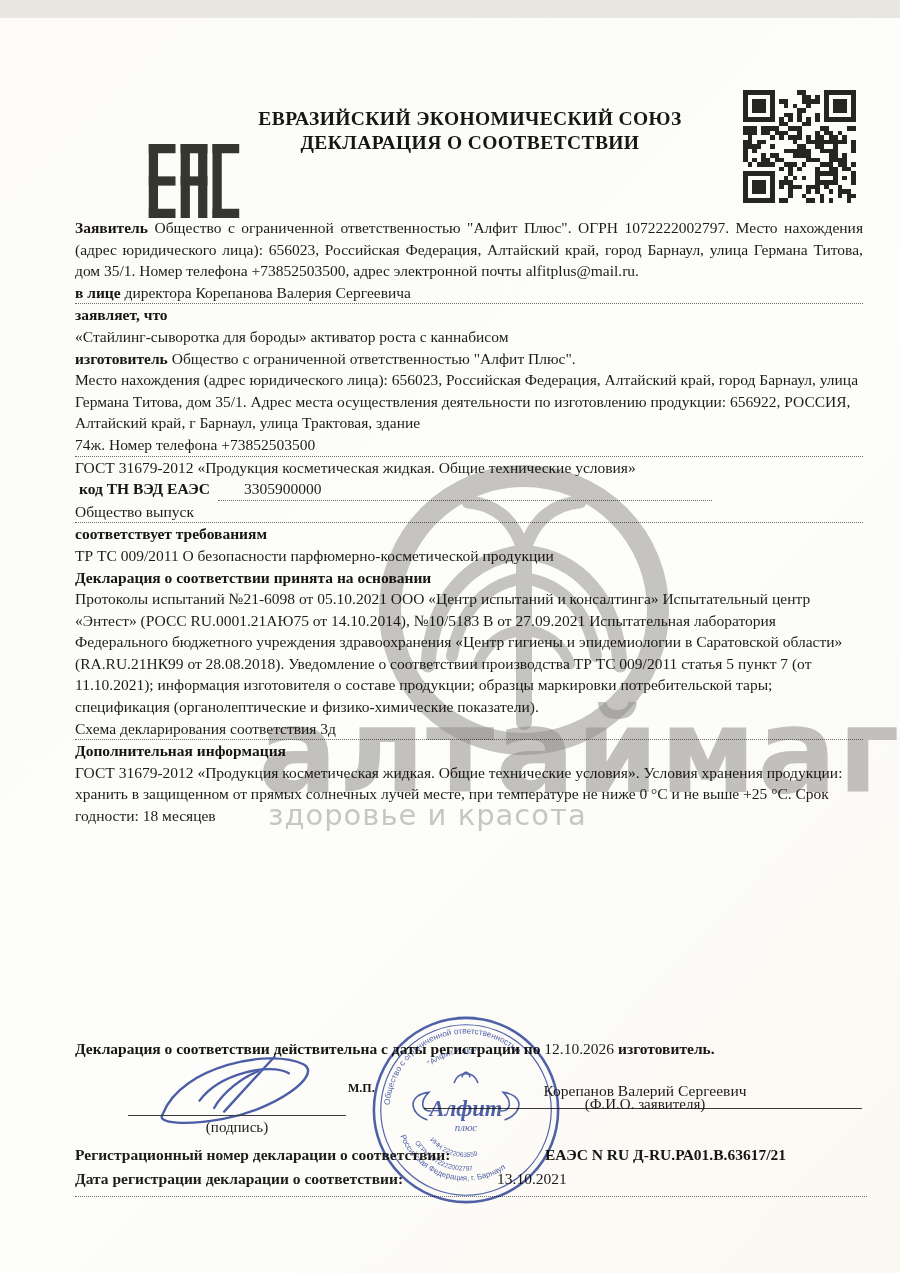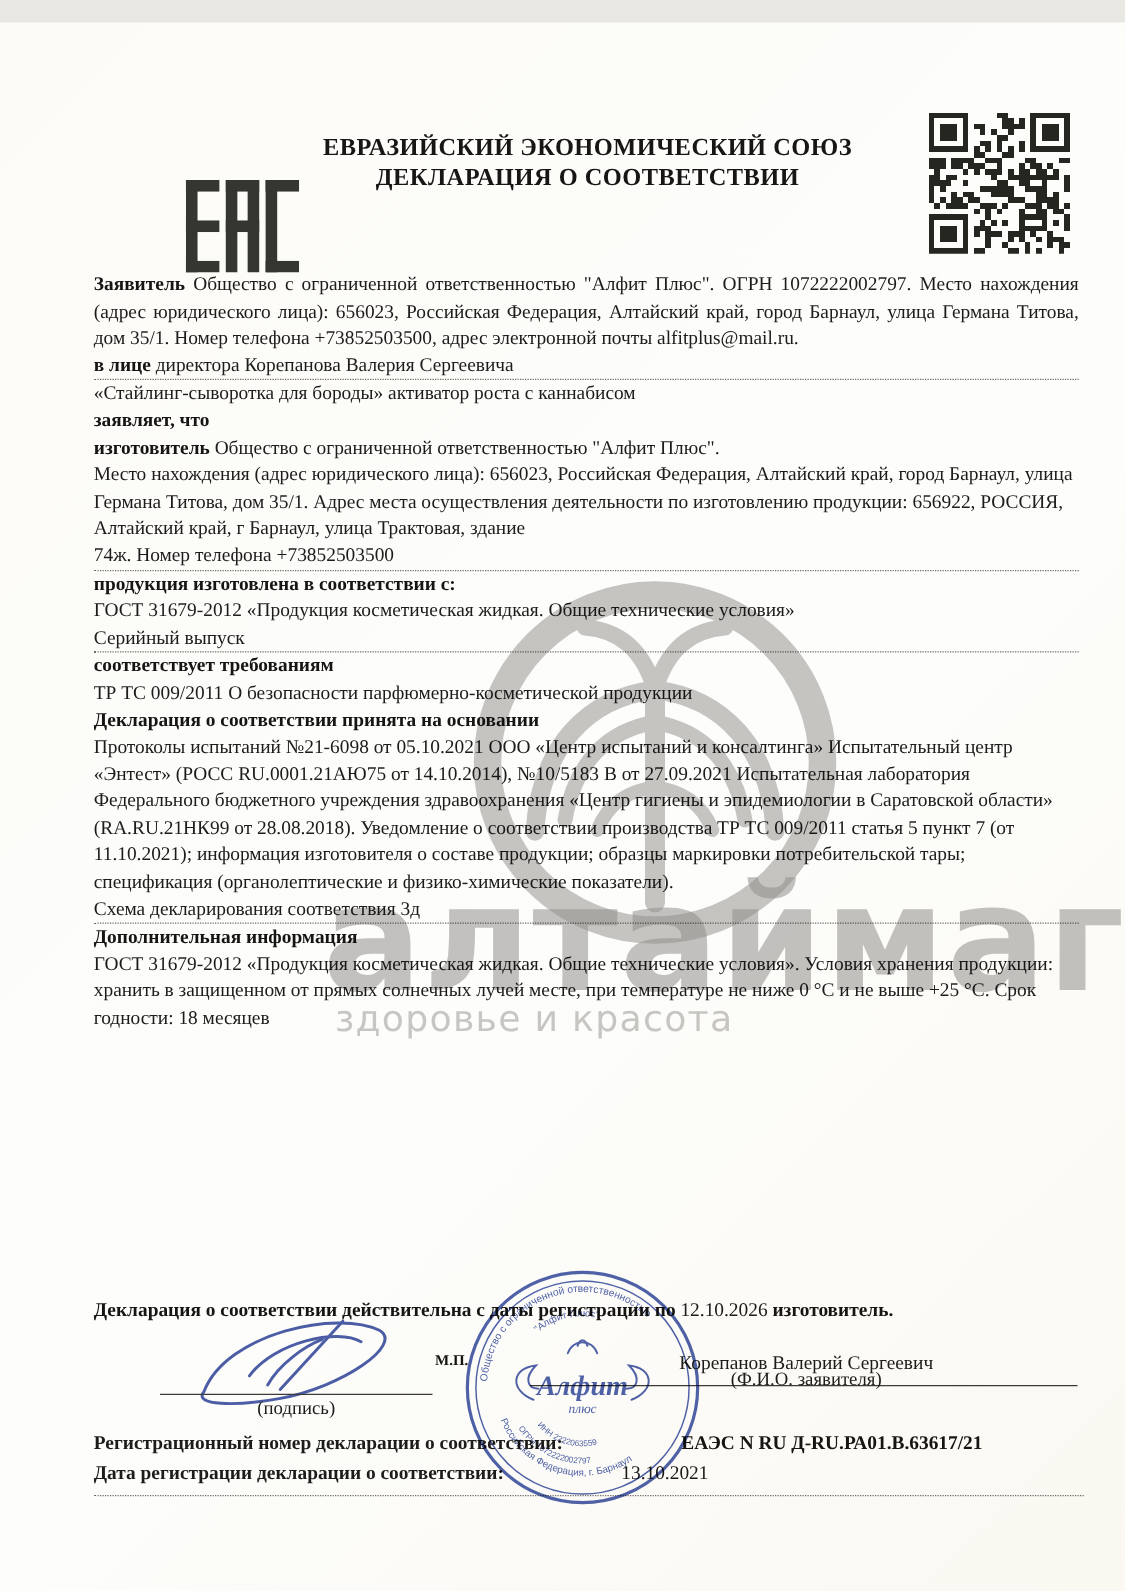--- a/index.html
+++ b/index.html
@@ -376,28 +376,31 @@
         <rect x="3" y="24" width="1" height="1"></rect>
         <rect x="4" y="24" width="1" height="1"></rect>
         <rect x="5" y="24" width="1" height="1"></rect>
         <rect x="6" y="24" width="1" height="1"></rect>
       </g>
     </svg>
 
   <div class="content">
     <p class="justify"><b>Заявитель</b> <span>Общество с ограниченной ответственностью "Алфит Плюс". ОГРН 1072222002797. Место нахождения (адрес юридического лица): 656023, Российская Федерация, Алтайский край, город Барнаул, улица Германа Титова, дом 35/1. Номер телефона +73852503500, адрес электронной почты alfitplus@mail.ru.</span></p>
     <div class="line uline"><b>в лице</b> <span>директора Корепанова Валерия Сергеевича</span></div>
+    <div class="line b">заявляет, что</div>
     <div class="line">«Стайлинг-сыворотка для бороды» активатор роста с каннабисом</div>
-    <div class="line b">заявляет, что</div>
     <div class="line"><b>изготовитель</b> <span>Общество с ограниченной ответственностью "Алфит Плюс".</span></div>
     <p>Место нахождения (адрес юридического лица): 656023, Российская Федерация, Алтайский край, город Барнаул, улица Германа Титова, дом 35/1. Адрес места осуществления деятельности по изготовлению продукции: 656922, РОССИЯ, Алтайский край, г Барнаул, улица Трактовая, здание</p>
     <div class="line uline">74ж. Номер телефона +73852503500</div>
-    <div class="line b">продукция изготовлена в соответствии с:</div>
     <div class="line">ГОСТ 31679-2012 «Продукция косметическая жидкая. Общие технические условия»</div>
-    <div class="line uline">Серийный выпуск</div>
+    <div class="line flexline">
+      <b style="padding-left:4px">код ТН ВЭД ЕАЭС</b>
+      <span class="code-fill"><span>3305900000</span></span>
+    </div>
+    <div class="line uline">Общество выпуск</div>
     <div class="line b">соответствует требованиям</div>
     <div class="line">ТР ТС 009/2011 О безопасности парфюмерно-косметической продукции</div>
     <div class="line b">Декларация о соответствии принята на основании</div>
     <p>Протоколы испытаний №21-6098 от 05.10.2021 ООО «Центр испытаний и консалтинга» Испытательный центр «Энтест» (РОСС RU.0001.21АЮ75 от 14.10.2014), №10/5183 В от 27.09.2021 Испытательная лаборатория Федерального бюджетного учреждения здравоохранения «Центр гигиены и эпидемиологии в Саратовской области» (RA.RU.21НК99 от 28.08.2018). Уведомление о соответствии производства ТР ТС 009/2011 статья 5 пункт 7 (от 11.10.2021); информация изготовителя о составе продукции; образцы маркировки потребительской тары; спецификация (органолептические и физико-химические показатели).</p>
     <div class="line uline">Схема декларирования соответствия 3д</div>
     <div class="line b">Дополнительная информация</div>
     <p>ГОСТ 31679-2012 «Продукция косметическая жидкая. Общие технические условия». Условия хранения продукции: хранить в защищенном от прямых солнечных лучей месте, при температуре не ниже 0 °С и не выше +25 °С. Срок годности: 18 месяцев</p>
   </div>
 
   <div class="abs validity">

